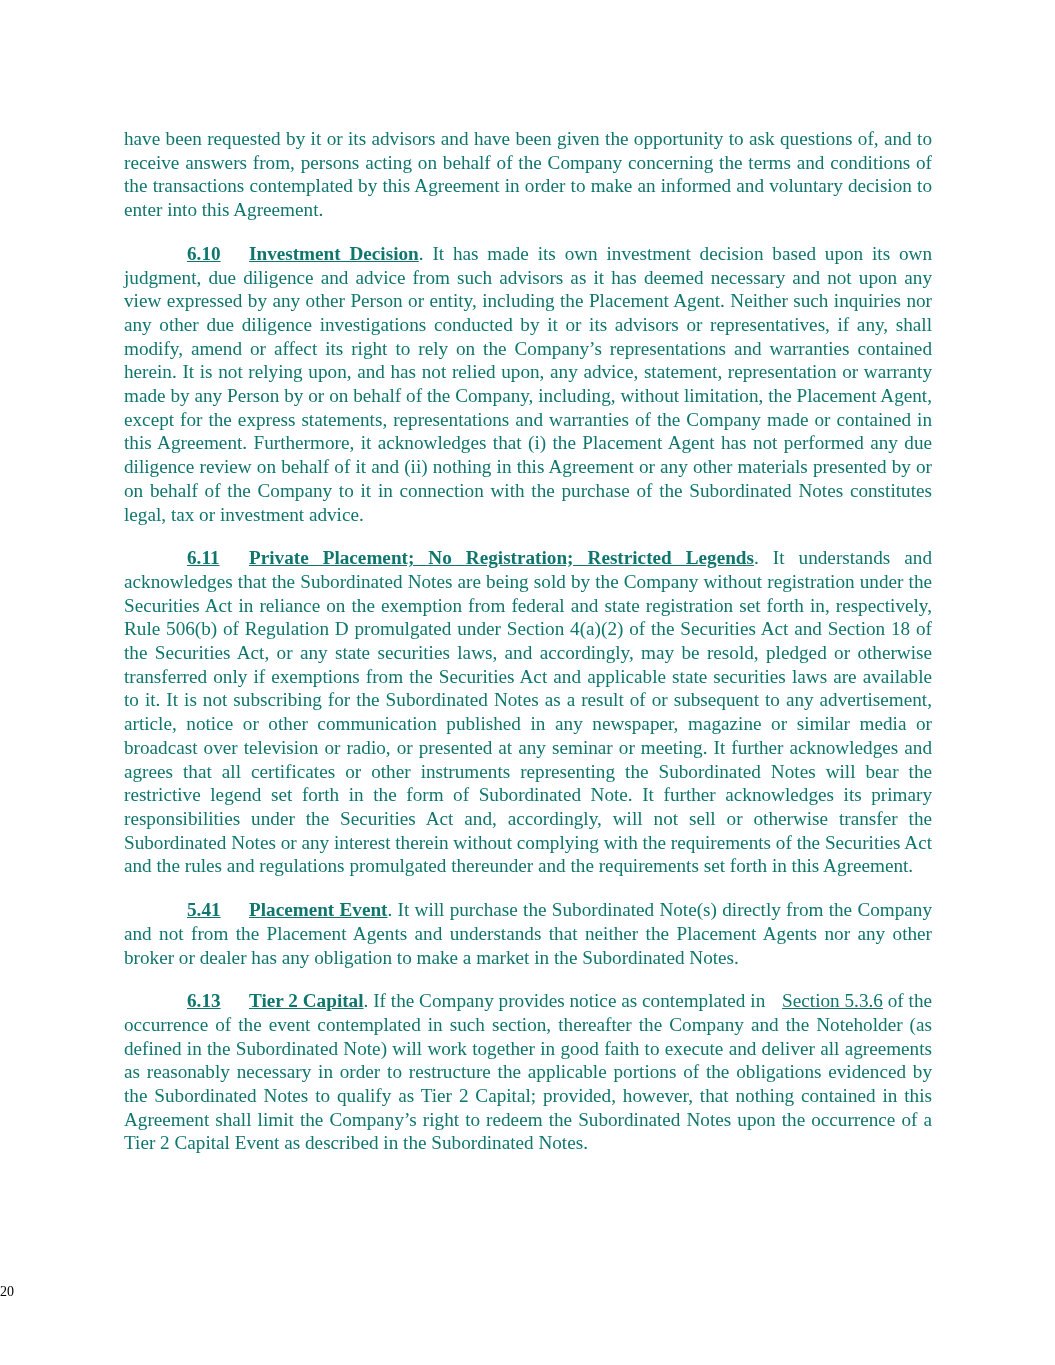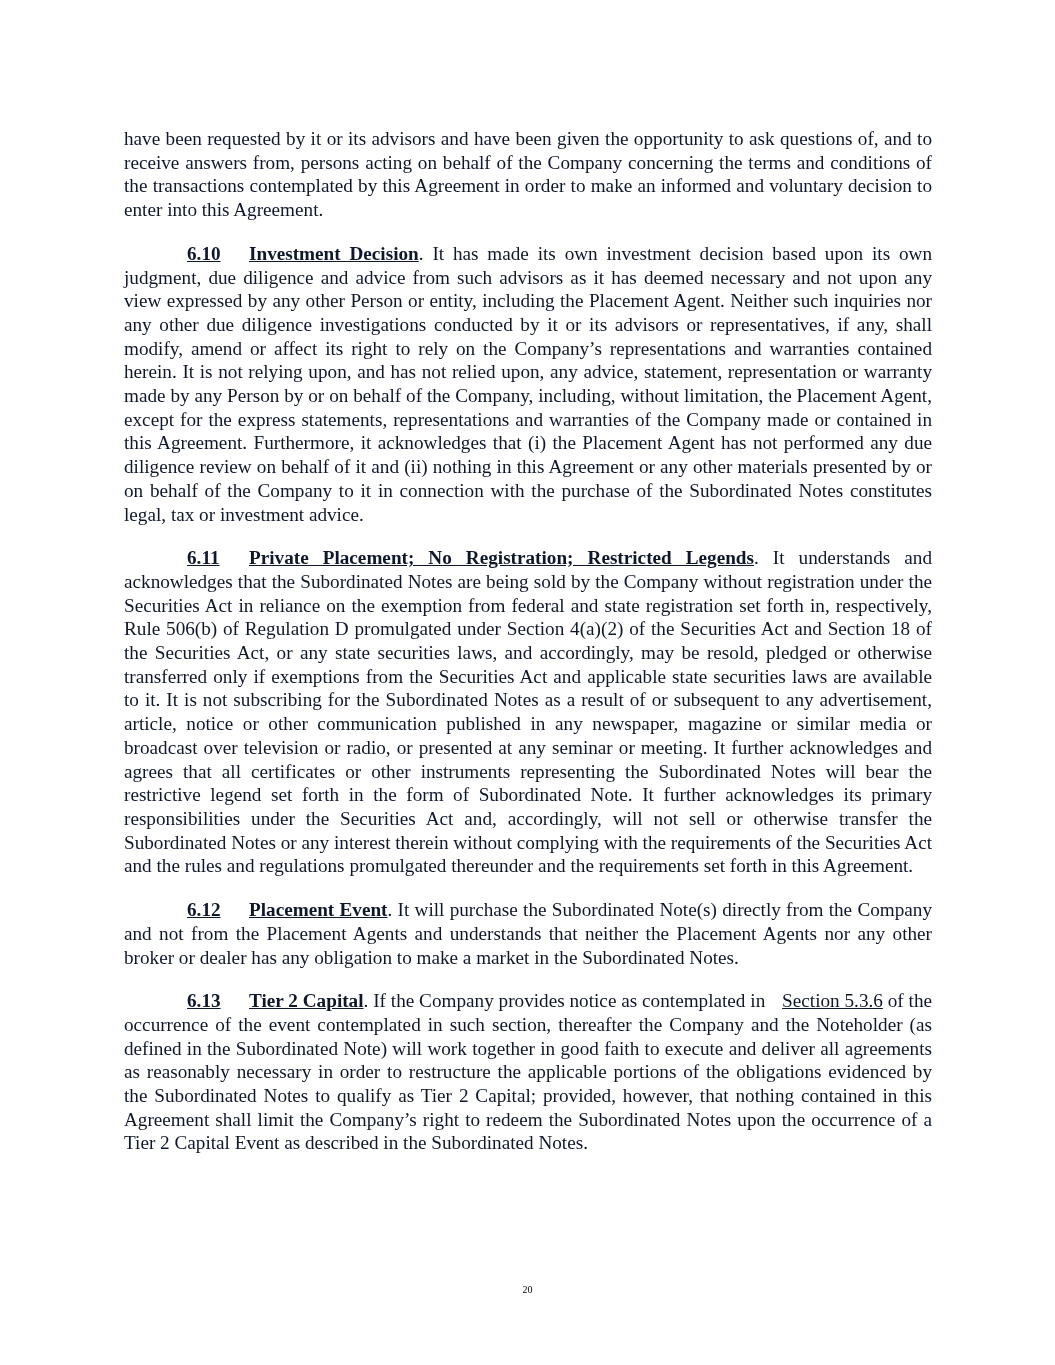--- a/index.html
+++ b/index.html
@@ -5,49 +5,49 @@
   html, body { margin: 0; padding: 0; background: #ffffff; }
   body { width: 1055px; height: 1365px; position: relative; overflow: hidden; }
   .page {
     position: absolute;
     left: 124px;
     top: 127px;
     width: 808px;
     font-family: "Liberation Serif", serif;
     font-size: 19.2px;
     line-height: 23.7px;
-    color: #0f172a;
+    color: #0f766e;
   }
   p {
     margin: 0 0 20px 0;
     text-align: justify;
     text-align-last: left;
   }
   .indent { text-indent: 63px; }
   .num { font-weight: bold; display: inline-block; text-indent: 0; width: 62px; text-decoration: underline; }
   .heading { font-weight: bold; text-decoration: underline; margin-top: 16px; }
   .ref { text-decoration: underline; margin-left: 12px; }
   .page-number {
     position: absolute;
     left: 0; right: 0;
     top: 1284px;
-    text-align: center;
+    text-align: left;
     font-family: "Liberation Serif", serif;
-    font-size: 10px;
+    font-size: 14px;
     color: #000;
   }
 </style>
 </head>
 <body>
 
 <div class="page">
   <p>have been requested by it or its advisors and have been given the opportunity to ask questions of, and to receive answers from, persons acting on behalf of the Company concerning the terms and conditions of the transactions contemplated by this Agreement in order to make an informed and voluntary decision to enter into this Agreement.</p>
 
   <p class="indent"><span class="num">6.10</span><span class="heading">Investment Decision</span><span>.  It has made its own investment decision based upon its own judgment, due diligence and advice from such advisors as it has deemed necessary and not upon any view expressed by any other Person or entity, including the Placement Agent.  Neither such inquiries nor any other due diligence investigations conducted by it or its advisors or representatives, if any, shall modify, amend or affect its right to rely on the Company’s representations and warranties contained herein.  It is not relying upon, and has not relied upon, any advice, statement, representation or warranty made by any Person by or on behalf of the Company, including, without limitation, the Placement Agent, except for the express statements, representations and warranties of the Company made or contained in this Agreement.  Furthermore, it acknowledges that (i) the Placement Agent has not performed any due diligence review on behalf of it and (ii) nothing in this Agreement or any other materials presented by or on behalf of the Company to it in connection with the purchase of the Subordinated Notes constitutes legal, tax or investment advice.</span></p>
 
   <p class="indent"><span class="num">6.11</span><span class="heading">Private Placement; No Registration; Restricted Legends</span><span>.  It understands and acknowledges that the Subordinated Notes are being sold by the Company without registration under the Securities Act in reliance on the exemption from federal and state registration set forth in, respectively, Rule 506(b) of Regulation D promulgated under Section 4(a)(2) of the Securities Act and Section 18 of the Securities Act, or any state securities laws, and accordingly, may be resold, pledged or otherwise transferred only if exemptions from the Securities Act and applicable state securities laws are available to it.  It is not subscribing for the Subordinated Notes as a result of or subsequent to any advertisement, article, notice or other communication published in any newspaper, magazine or similar media or broadcast over television or radio, or presented at any seminar or meeting.  It further acknowledges and agrees that all certificates or other instruments representing the Subordinated Notes will bear the restrictive legend set forth in the form of Subordinated Note.  It further acknowledges its primary responsibilities under the Securities Act and, accordingly, will not sell or otherwise transfer the Subordinated Notes or any interest therein without complying with the requirements of the Securities Act and the rules and regulations promulgated thereunder and the requirements set forth in this Agreement.</span></p>
 
-  <p class="indent"><span class="num">6.12</span><span class="heading">Placement Event</span><span>.  It will purchase the Subordinated Note(s) directly from the Company and not from the Placement Agents and understands that neither the Placement Agents nor any other broker or dealer has any obligation to make a market in the Subordinated Notes.</span></p>
+  <p class="indent"><span class="num">5.41</span><span class="heading">Placement Event</span><span>.  It will purchase the Subordinated Note(s) directly from the Company and not from the Placement Agents and understands that neither the Placement Agents nor any other broker or dealer has any obligation to make a market in the Subordinated Notes.</span></p>
 
   <p class="indent"><span class="num">6.13</span><span class="heading">Tier 2 Capital</span><span>.  If the Company provides notice as contemplated in </span><span class="ref">Section 5.3.6</span><span> of the occurrence of the event contemplated in such section, thereafter the Company and the Noteholder (as defined in the Subordinated Note) will work together in good faith to execute and deliver all agreements as reasonably necessary in order to restructure the applicable portions of the obligations evidenced by the Subordinated Notes to qualify as Tier 2 Capital; provided, however, that nothing contained in this Agreement shall limit the Company’s right to redeem the Subordinated Notes upon the occurrence of a Tier 2 Capital Event as described in the Subordinated Notes.</span></p>
 </div>
 
 <div class="page-number">20</div>
 
 </body></html>

